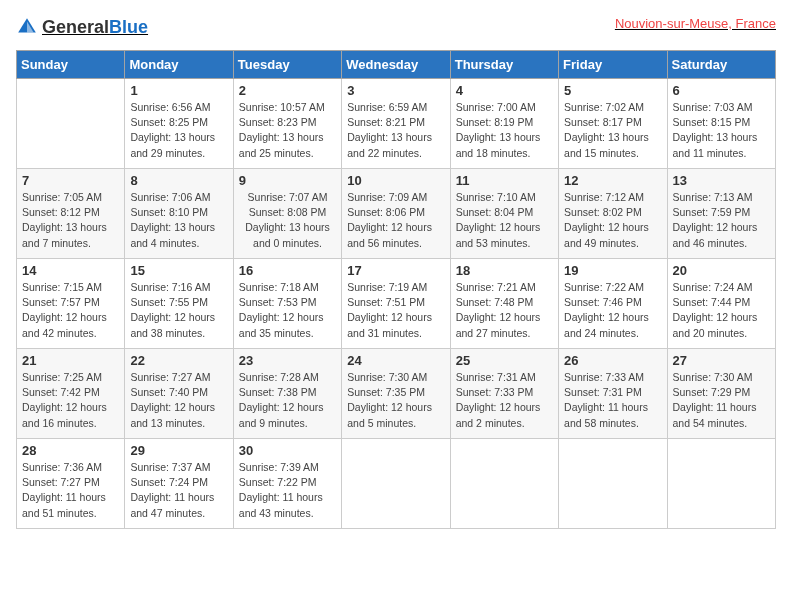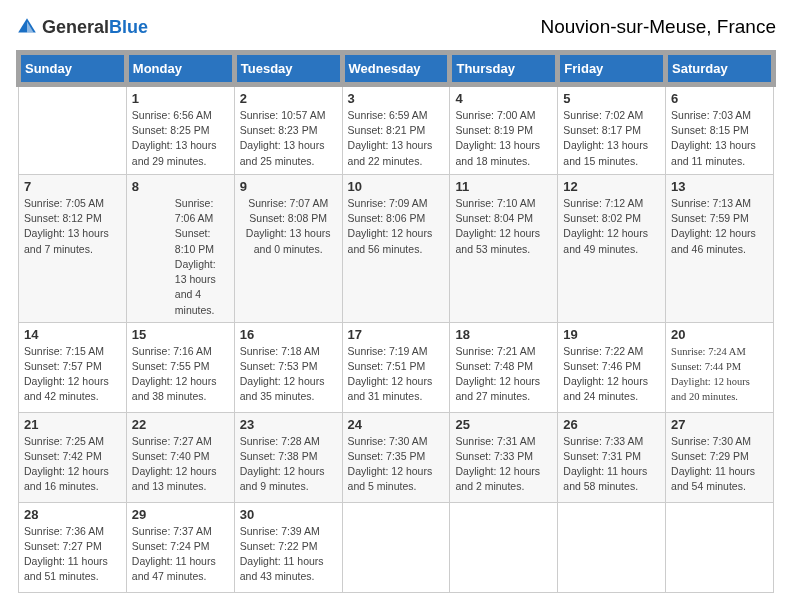--- a/index.html
+++ b/index.html
@@ -8,20 +8,21 @@
       background: #fff;
       width: 792px;
       min-height: 612px;
       padding: 16px;
     }
     .header {
       display: flex;
       justify-content: space-between;
       align-items: flex-start;
       margin-bottom: 12px;
+      text-decoration: underline;
     }
     .logo {
       display: flex;
       align-items: center;
       gap: 4px;
     }
     .logo-text-general {
       font-size: 18px;
       font-weight: bold;
       color: #333;
@@ -37,36 +38,36 @@
     }
     .title-block {
       text-align: right;
     }
     .month-title {
       font-size: 32px;
       font-weight: bold;
       color: #333;
     }
     .location-title {
-      font-size: 19px;
-      color: #000000;
+      font-size: 13px;
+      color: #ef4444;
     }
     table {
       width: 100%;
       border-collapse: collapse;
       font-size: 11px;
     }
     thead tr th {
       background-color: #2a74c0;
       color: #fff;
       padding: 6px 4px;
       text-align: left;
       font-size: 13px;
       font-weight: bold;
-      border: 5px solid #a3a3a3;
+      border: 1px solid #a3a3a3;
       margin-top: 28px;
     }
     tbody tr td {
       border: 1px solid #ccc;
       vertical-align: top;
       padding: 4px 5px;
       height: 90px;
       width: 108px;
     }
     .day-number {
@@ -167,21 +168,21 @@
       <tr>
         <td>
           <span class="day-number">7</span>
           <div class="day-info" style="white-space: pre-line;">Sunrise: 7:05 AM
 Sunset: 8:12 PM
 Daylight: 13 hours
 and 7 minutes.</div>
         </td>
         <td>
           <span class="day-number">8</span>
-          <div class="day-info" style="white-space: pre-line; margin-left: 43px;">Sunrise: 7:06 AM
+          <div class="day-info" style="white-space: pre-line;">Sunrise: 7:06 AM
 Sunset: 8:10 PM
 Daylight: 13 hours
 and 4 minutes.</div>
         </td>
         <td>
           <span class="day-number">9</span>
           <div class="day-info" style="white-space: pre-line; text-align: center;">Sunrise: 7:07 AM
 Sunset: 8:08 PM
 Daylight: 13 hours
 and 0 minutes.</div>
@@ -253,21 +254,21 @@
         </td>
         <td>
           <span class="day-number">19</span>
           <div class="day-info" style="white-space: pre-line;">Sunrise: 7:22 AM
 Sunset: 7:46 PM
 Daylight: 12 hours
 and 24 minutes.</div>
         </td>
         <td>
           <span class="day-number">20</span>
-          <div class="day-info" style="white-space: pre-line; font-family: Liberation Serif, serif;">Sunrise: 7:24 AM
+          <div class="day-info" style="white-space: pre-line;">Sunrise: 7:24 AM
 Sunset: 7:44 PM
 Daylight: 12 hours
 and 20 minutes.</div>
         </td>
       </tr>
       <tr>
         <td>
           <span class="day-number">21</span>
           <div class="day-info" style="white-space: pre-line;">Sunrise: 7:25 AM
 Sunset: 7:42 PM

